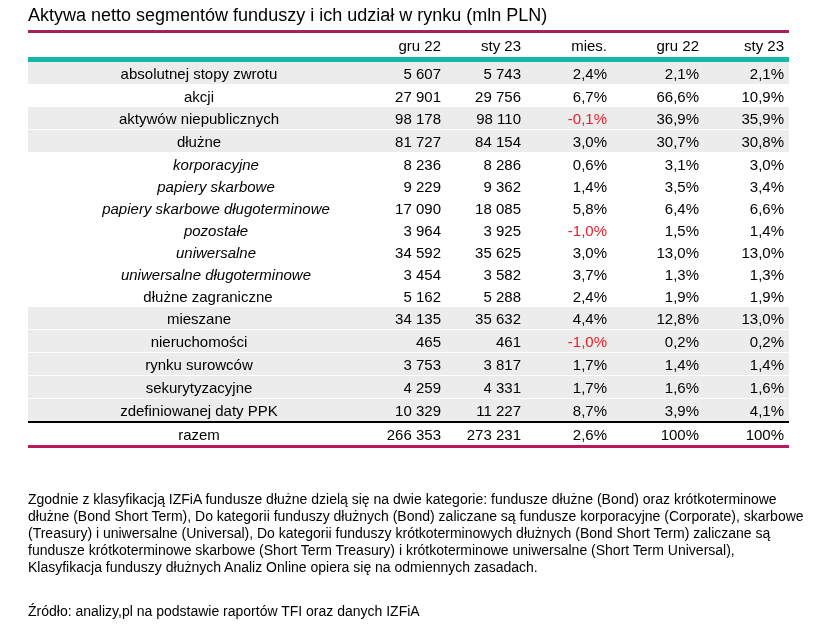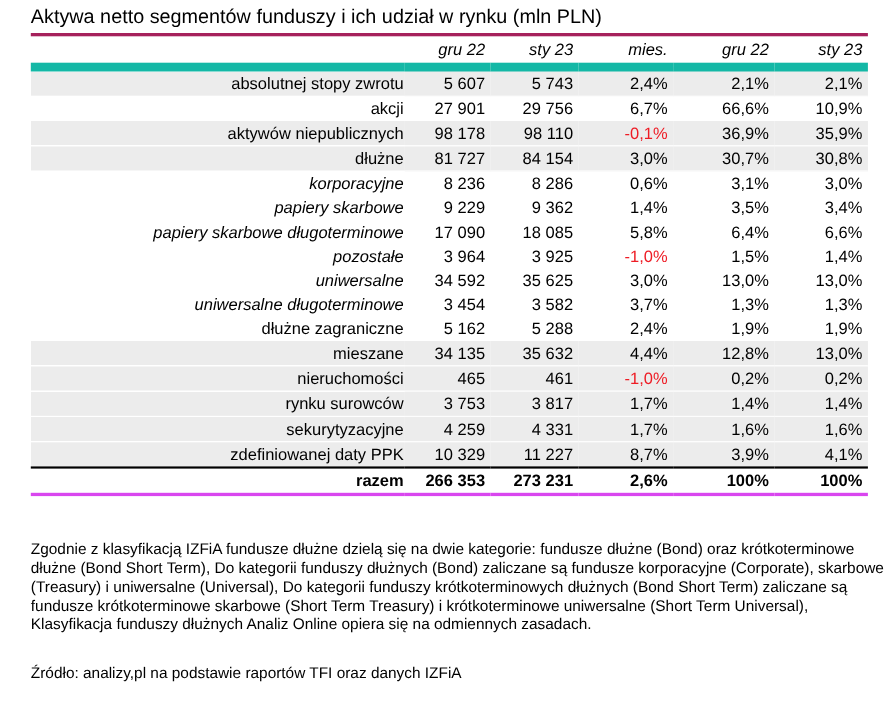--- a/index.html
+++ b/index.html
@@ -12,32 +12,32 @@
   table.funds{border-collapse:collapse;margin-left:28px;width:761px;table-layout:fixed;font-size:15px;}
   col.c-label{width:340px;}
   col.c1{width:78px;}
   col.c2{width:80px;}
   col.c3{width:86px;}
   col.c4{width:92px;}
   col.c5{width:85px;}
 
   thead th{font-weight:normal;padding:0;}
   tr.group-row th{height:26px;vertical-align:bottom;text-align:center;padding-bottom:1px;}
-  tr.sub-row th{height:24px;vertical-align:middle;border-bottom:8px solid #14b8a6;font-style:italic;}
+  tr.sub-row th{height:24px;vertical-align:middle;border-bottom:5px solid #14b8a6;}
   th.num,td.num{text-align:right;padding-right:5px;white-space:nowrap;}
 
   tbody td{height:22px;padding-top:0;padding-bottom:0;vertical-align:middle;white-space:nowrap;}
-  td.label{text-align:right;overflow:hidden;}
+  td.label{text-align:center;overflow:hidden;}
   .indent0{padding-left:3px;}
   .indent1{padding-left:21px;}
   .indent2{padding-left:37px;font-style:italic;}
   tr.shaded{background:var(--shade,#ececec);}
   tr.shaded td{border-bottom:1px solid #fff;}
   td.neg{color:var(--neg,#ee1c25);}
-  tr.total td{font-weight:bold;border-top:2px solid #000;border-bottom:3px solid #d946ef;}
+  tr.total td{font-weight:normal;border-top:2px solid #000;border-bottom:3px solid #be185d;}
 
   .footnote{position:absolute;left:28px;top:491px;width:782px;margin:0;font-size:14px;line-height:17px;}
   .source{position:absolute;left:28px;top:603px;margin:0;font-size:14px;}
 </style>
 </head>
 <body>
 
 <div class="page">
   <h1 class="title">Aktywa netto segmentów funduszy i ich udział w rynku (mln PLN)</h1>
   <div class="accent-line"></div>

